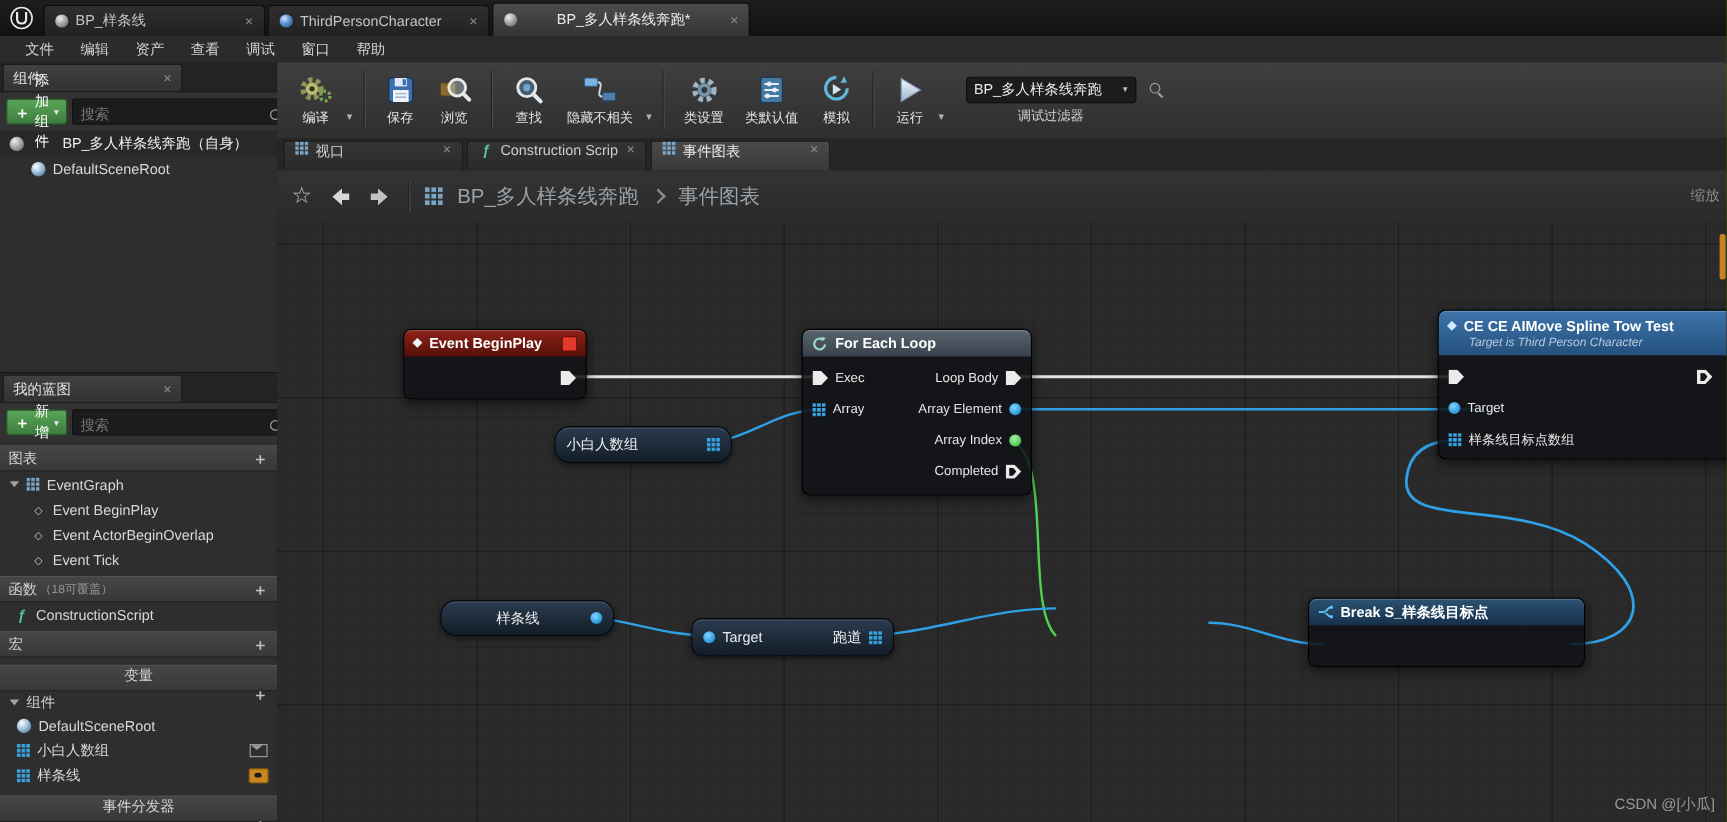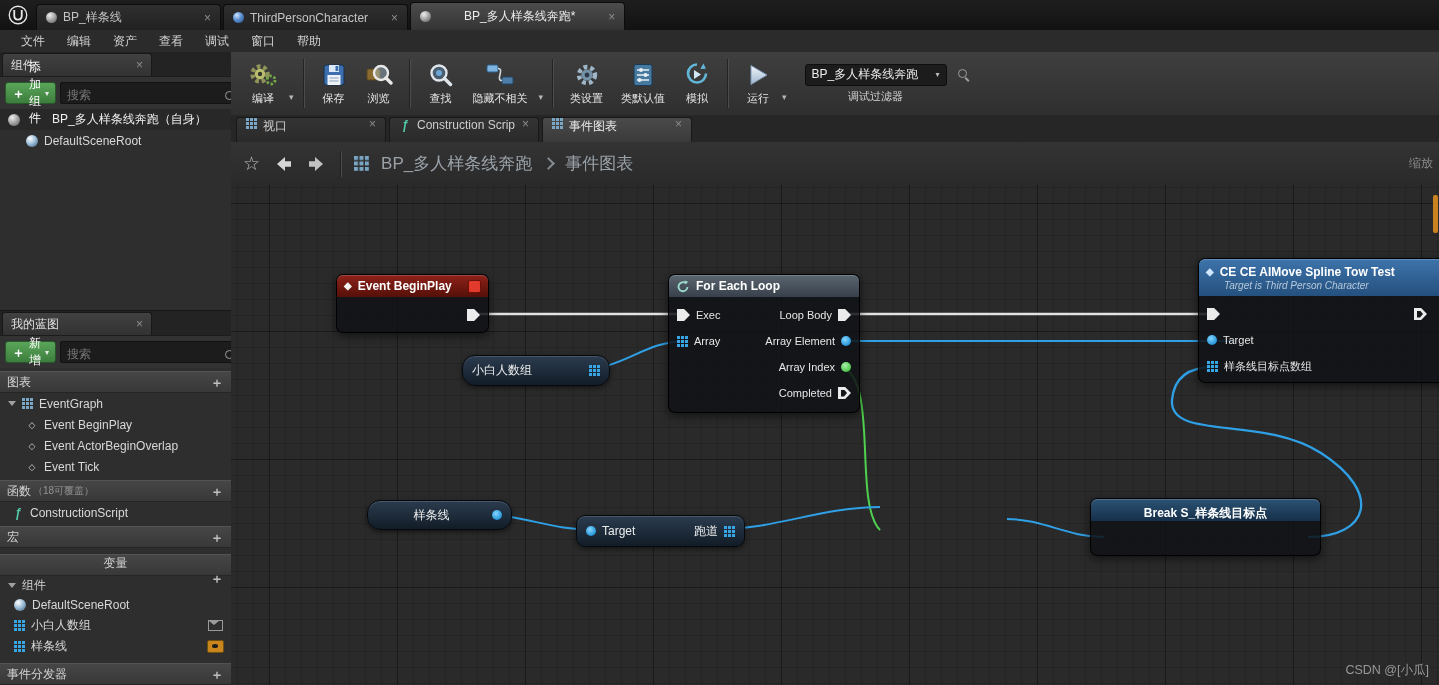--- a/index.html
+++ b/index.html
@@ -89,21 +89,21 @@
       linear-gradient(to right,rgba(0,0,0,.13) 1px,transparent 1px),
       linear-gradient(to bottom,rgba(0,0,0,.13) 1px,transparent 1px);
     background-size:128px 128px,128px 128px,16px 16px,16px 16px;
     background-position:38px 18px,38px 18px,6px 2px,6px 2px;}
   .wires{position:absolute;left:0;top:0;width:1208px;height:500px;}
   .gnode{position:absolute;border-radius:7px;background:rgba(15,17,21,.86);border:1px solid rgba(0,0,0,.92);box-shadow:0 3px 10px rgba(0,0,0,.55);}
   .nhead{height:22px;display:flex;align-items:center;gap:6px;padding:0 7px;border-radius:6px 6px 0 0;font-weight:bold;font-size:12px;color:#fff;
     box-shadow:inset 0 1px 0 rgba(255,255,255,.18);}
   .nhead.red{background:linear-gradient(#8e221a,#551008);}
   .nhead.loop{background:linear-gradient(#5b656f,#38414b);}
-  .nhead.struct{background:linear-gradient(#2c5273,#16304a);flex-direction:column;}
+  .nhead.struct{background:linear-gradient(#2c5273,#16304a);}
   .nhead.tall{height:37px;flex-direction:column;align-items:stretch;justify-content:center;gap:1px;background:linear-gradient(#3e74ab,#24507e);}
   .nhead .l1{display:flex;align-items:center;gap:6px;}
   .nhead .l2{font-weight:normal;font-style:italic;font-size:10px;color:#cfdde8;opacity:.85;padding-left:18px;}
   .hicon{font-size:10px;color:#f2f2f2;line-height:1;}
   .nbody{padding:5px 0 4px;}
   .prow{display:flex;align-items:center;height:26px;padding:0 8px;gap:6px;font-size:11px;color:#e6e6e6;}
   .prow .rgt{margin-left:auto;display:flex;align-items:center;gap:6px;}
   .pexec{width:13px;height:12px;position:relative;flex:none;}
   .pexec .s{position:absolute;inset:0;background:#ebebeb;clip-path:polygon(0 0,55% 0,100% 50%,55% 100%,0 100%);}
   .pexec.hollow .s2{position:absolute;inset:2.5px 4px 2.5px 2.5px;background:#14161a;clip-path:polygon(0 0,55% 0,100% 50%,55% 100%,0 100%);}
@@ -264,21 +264,21 @@
         <span class="gridicon"></span>
         <span>小白人数组</span>
         <span class="env"></span>
       </div>
       <div class="trow" style="padding-left:14px;">
         <span class="gridicon"></span>
         <span>样条线</span>
         <span class="eyebox"></span>
       </div>
 
-      <div class="sect" style="margin-top:6px;">
+      <div class="sect" style="margin-top:6px;flex-direction:column;">
         <span>事件分发器</span>
         <span class="plus">＋</span>
       </div>
     </div>
   </div>
 
   <div class="main">
 
     <div class="toolbar">
       <div class="tbtn">

